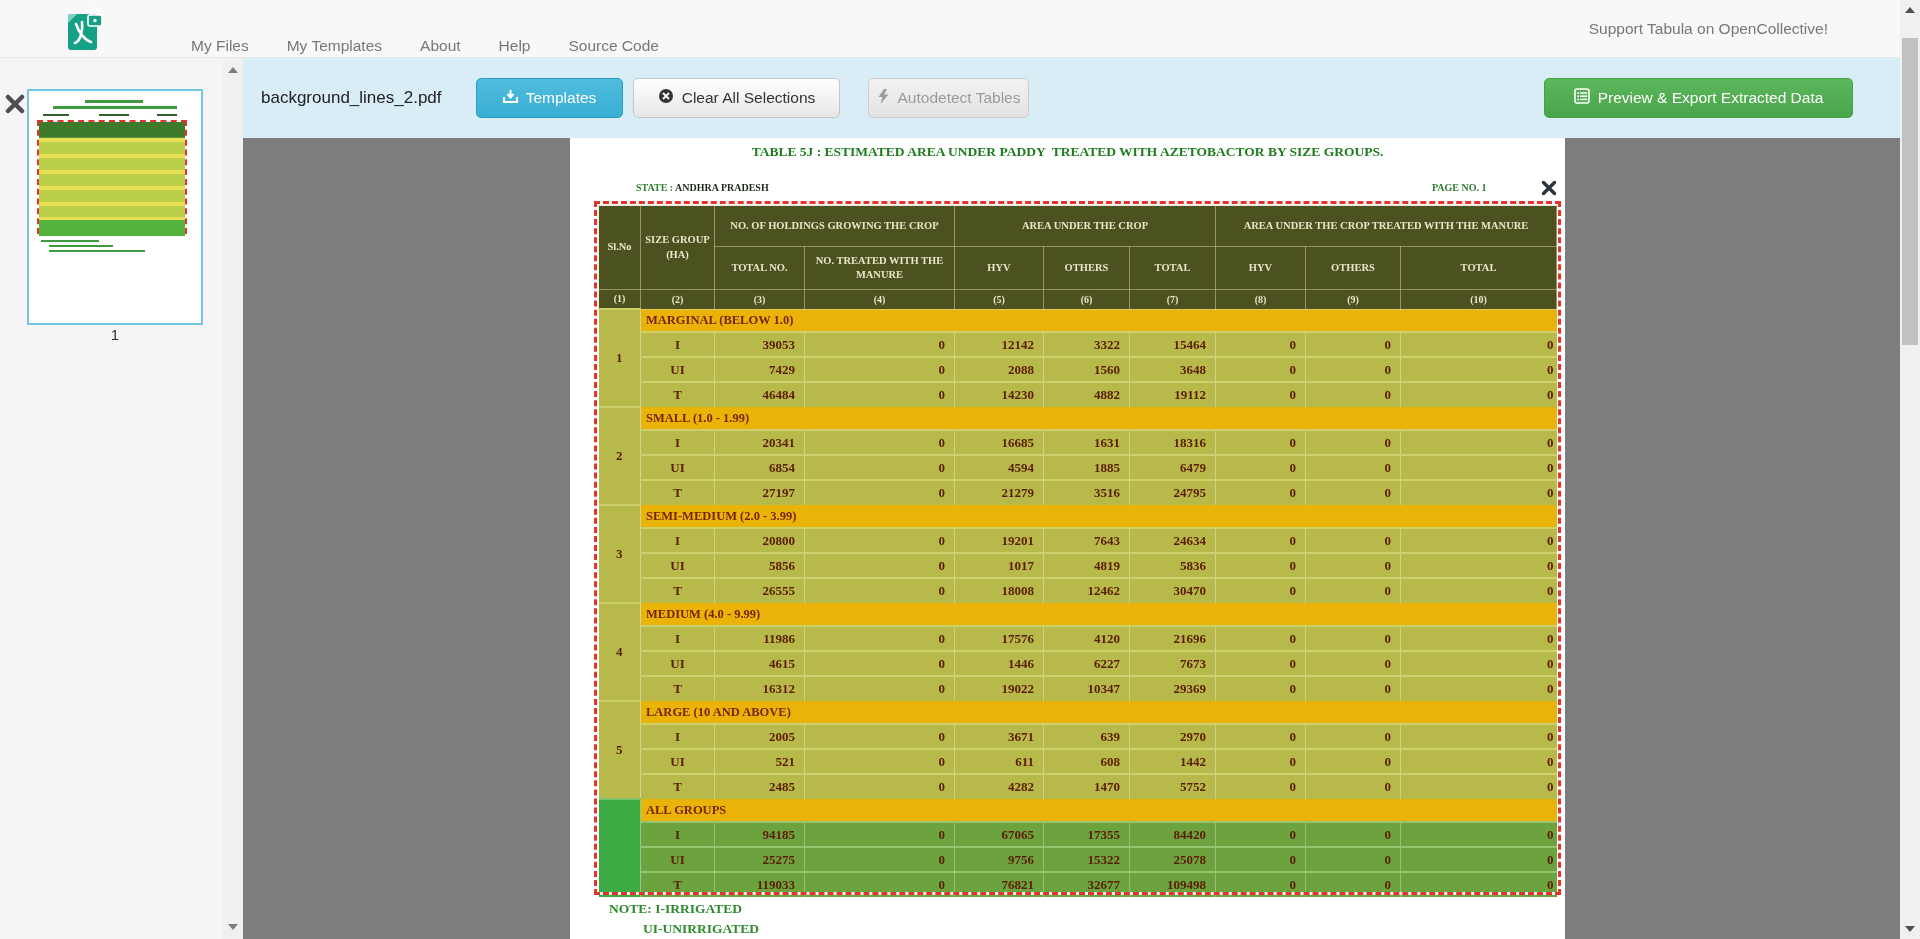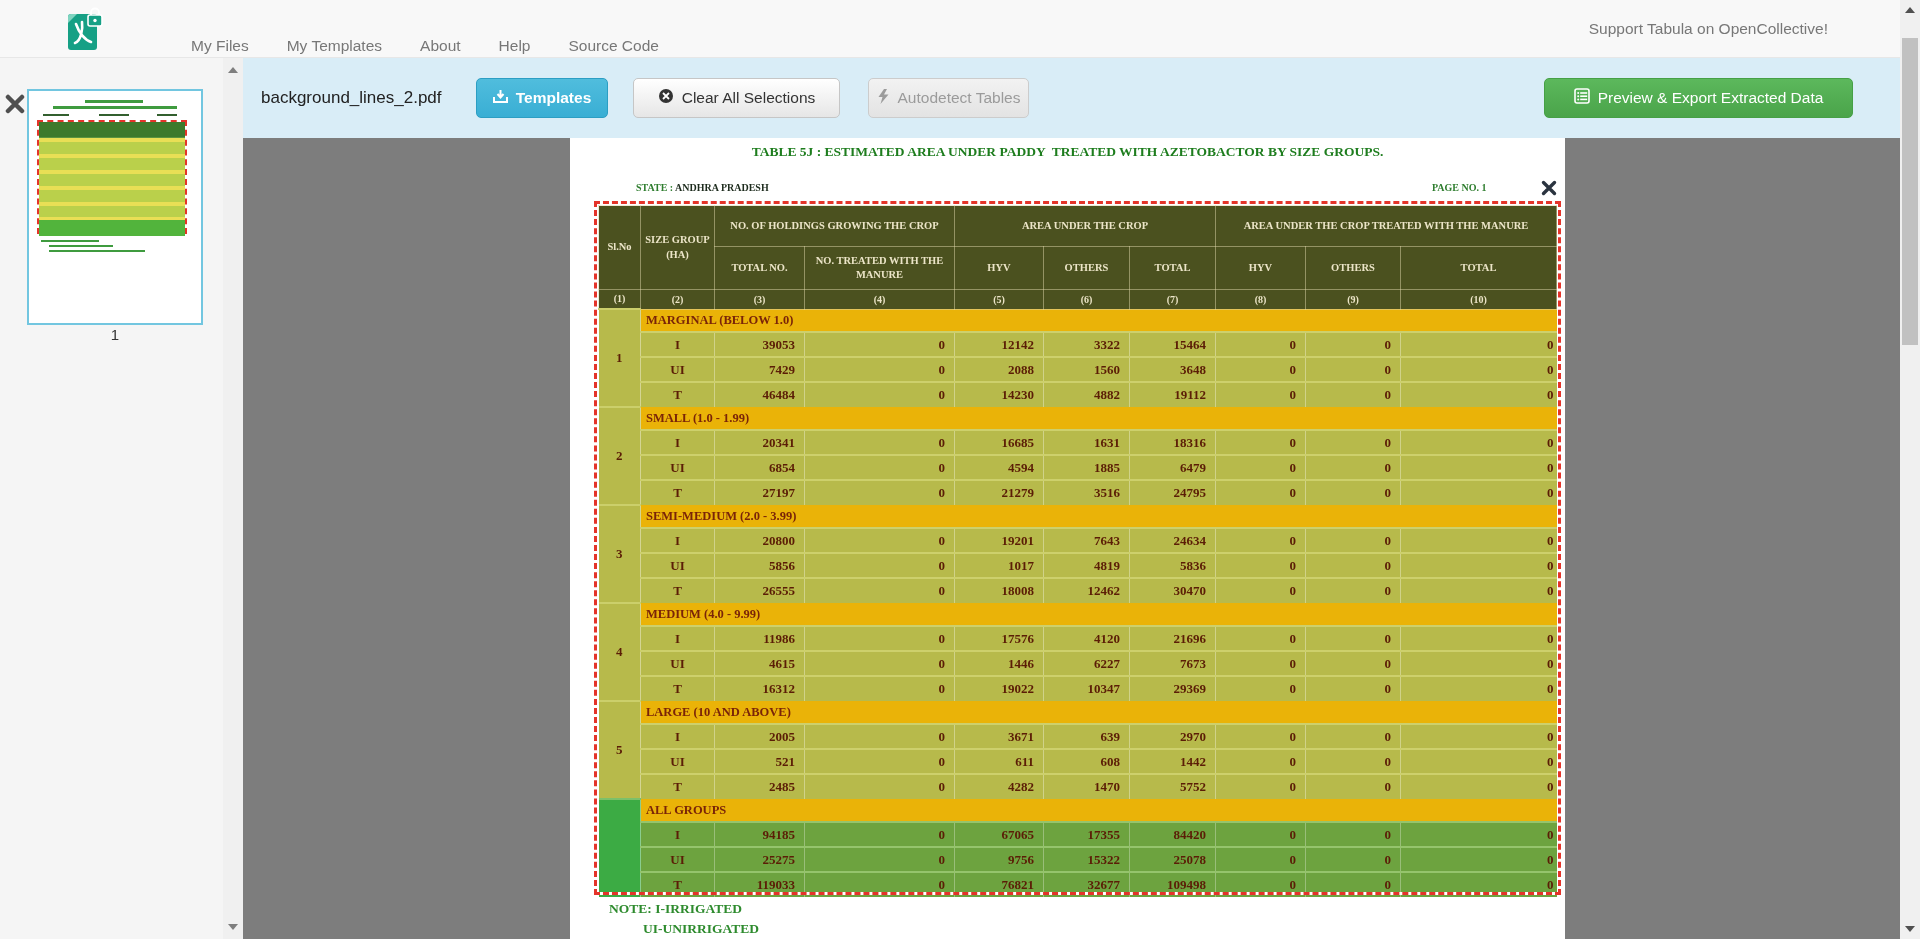--- a/index.html
+++ b/index.html
@@ -31,22 +31,22 @@
   .tri-up{width:0;height:0;border-left:5px solid transparent;border-right:5px solid transparent;
           border-bottom:6px solid #7e7e7e;position:absolute;left:5px;}
   .tri-down{width:0;height:0;border-left:5px solid transparent;border-right:5px solid transparent;
             border-top:6px solid #7e7e7e;position:absolute;left:5px;}
   
   .toolbar{position:absolute;left:243px;top:58px;width:1657px;height:80px;background:#d9edf7;}
   .filename{position:absolute;left:18px;top:0;height:80px;display:flex;align-items:center;
             font-size:17px;color:#222;}
   .btn{position:absolute;top:20px;height:40px;border-radius:5px;font-size:15.5px;display:flex;
        align-items:center;justify-content:center;gap:8px;box-sizing:border-box;cursor:pointer;}
-  .btn-templates{left:233px;width:132px;background:linear-gradient(#50bddd,#39aed4);
-                 border:1px solid #2c9ec3;color:#fff;font-weight:bold;}
+  .btn-templates{left:233px;width:147px;background:linear-gradient(#50bddd,#39aed4);
+                 border:1px solid #2c9ec3;color:#fff;}
   .btn-clear{left:390px;width:207px;background:linear-gradient(#ffffff,#e6e6e6);
              border:1px solid #c6c6c6;color:#333;}
   .btn-auto{left:625px;width:161px;background:linear-gradient(#f2f2f2,#e3e3e3);
             border:1px solid #cccccc;color:#9b9b9b;cursor:default;}
   .btn-export{left:1301px;width:309px;background:linear-gradient(#5cb85c,#4aa44a);
               border:1px solid #46a046;color:#fff;}
   
   .canvas{position:absolute;left:243px;top:138px;width:1657px;height:801px;background:#7d7d7d;overflow:hidden;}
   .page{position:absolute;left:327px;top:0;width:995px;height:801px;background:#fff;}
   .doc-title{position:absolute;top:6px;left:0;right:0;text-align:center;white-space:pre-wrap;

